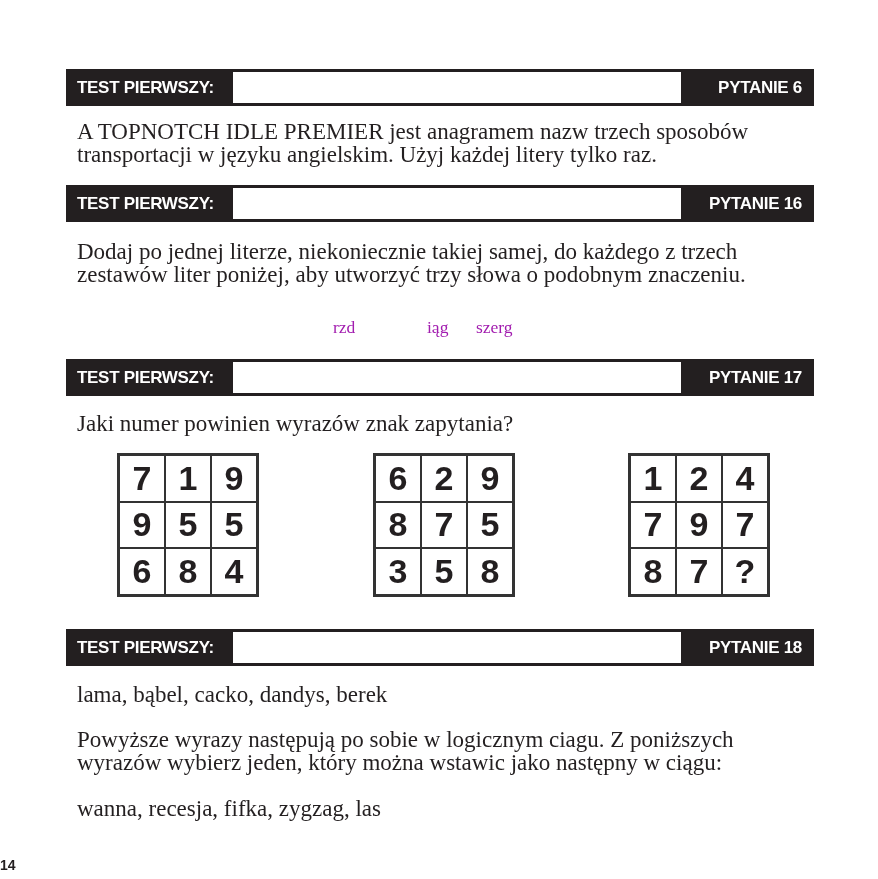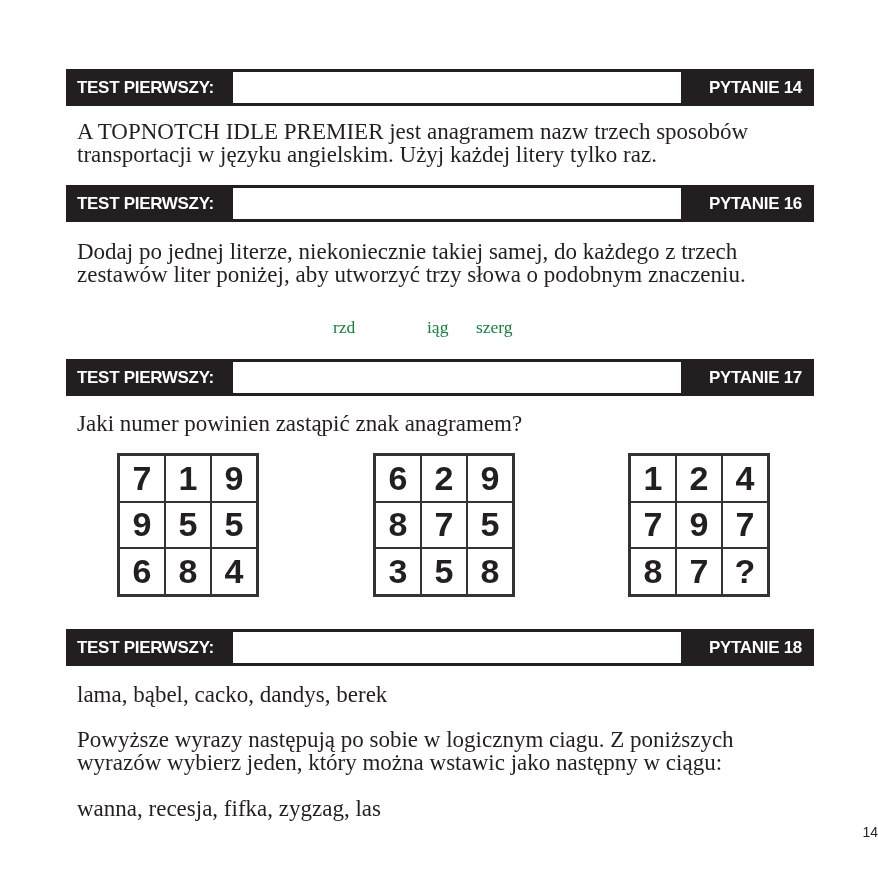--- a/index.html
+++ b/index.html
@@ -67,21 +67,21 @@
       font-family: "Liberation Serif", "DejaVu Serif", serif;
       font-size: 23px;
       line-height: 23px;
       color: #231f20;
     }
     .letters {
       position: absolute;
       top: 317px;
       font-family: "Liberation Serif", "DejaVu Serif", serif;
       font-size: 17.5px;
-      color: #15803d;
+      color: #a21caf;
     }
     .grid {
       position: absolute;
       top: 453px;
       width: 142px;
       height: 144px;
       border: 2px solid #333333;
       box-sizing: border-box;
       display: grid;
       grid-template-columns: repeat(3, 1fr);
@@ -95,56 +95,56 @@
       justify-content: center;
       font-family: "Liberation Sans", "DejaVu Sans", sans-serif;
       font-weight: bold;
       font-size: 34px;
       color: #231f20;
     }
     .page-number {
       position: absolute;
       left: 0;
       width: 878px;
-      top: 824px;
-      text-align: right;
+      top: 857px;
+      text-align: left;
       font-family: "Liberation Sans", "DejaVu Sans", sans-serif;
-      font-weight: normal;
+      font-weight: bold;
       font-size: 14px;
       color: #231f20;
     }
   </style>
 </head>
 <body>
 
 <div class="page">
 
   <div class="qheader" style="top:69px;">
     <span class="left-label">TEST PIERWSZY:</span>
     <div class="blank"></div>
-    <span class="right-label">PYTANIE 14</span>
+    <span class="right-label">PYTANIE 6</span>
   </div>
   <div class="para" style="top:120px;">A TOPNOTCH IDLE PREMIER jest anagramem nazw trzech sposobów transportacji w języku angielskim. Użyj każdej litery tylko raz.</div>
 
   <div class="qheader" style="top:185px;">
     <span class="left-label">TEST PIERWSZY:</span>
     <div class="blank"></div>
     <span class="right-label">PYTANIE 16</span>
   </div>
   <div class="para" style="top:240px;">Dodaj po jednej literze, niekoniecznie takiej samej, do każdego z trzech zestawów liter poniżej, aby utworzyć trzy słowa o podobnym znaczeniu.</div>
   <span class="letters" style="left:333px;">rzd</span>
   <span class="letters" style="left:399px;margin-left:28px;">iąg</span>
   <span class="letters" style="left:459px;margin-left:17px;">szerg</span>
 
   <div class="qheader" style="top:359px;">
     <span class="left-label">TEST PIERWSZY:</span>
     <div class="blank"></div>
     <span class="right-label">PYTANIE 17</span>
   </div>
-  <div class="para" style="top:412px;">Jaki numer powinien zastąpić znak anagramem?</div>
+  <div class="para" style="top:412px;">Jaki numer powinien wyrazów znak zapytania?</div>
 
   <div class="grid" style="left:117px;">
     <div class="cell">7</div>
     <div class="cell">1</div>
     <div class="cell">9</div>
     <div class="cell">9</div>
     <div class="cell">5</div>
     <div class="cell">5</div>
     <div class="cell">6</div>
     <div class="cell">8</div>

